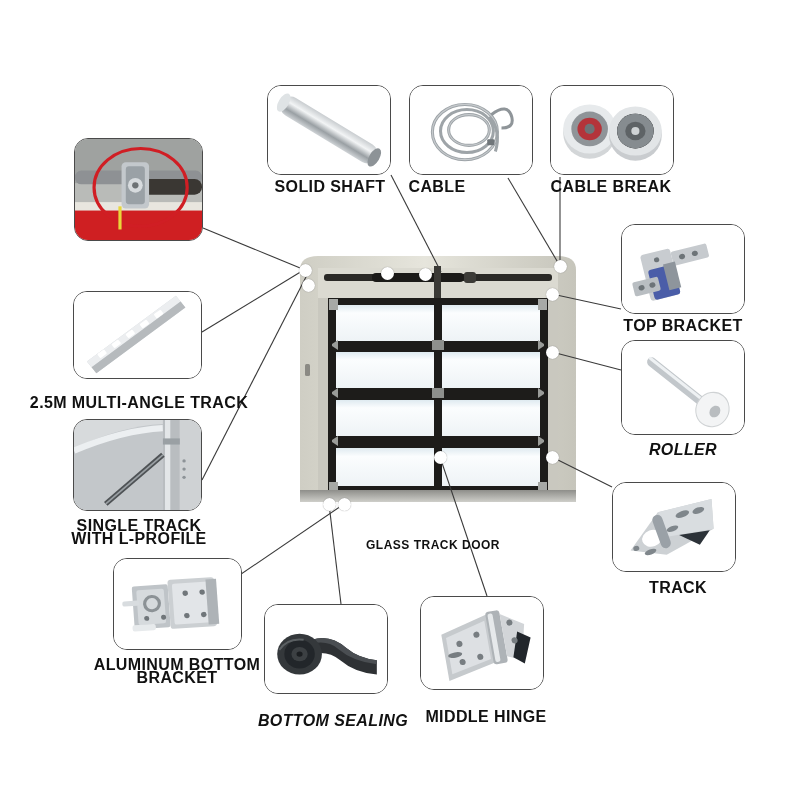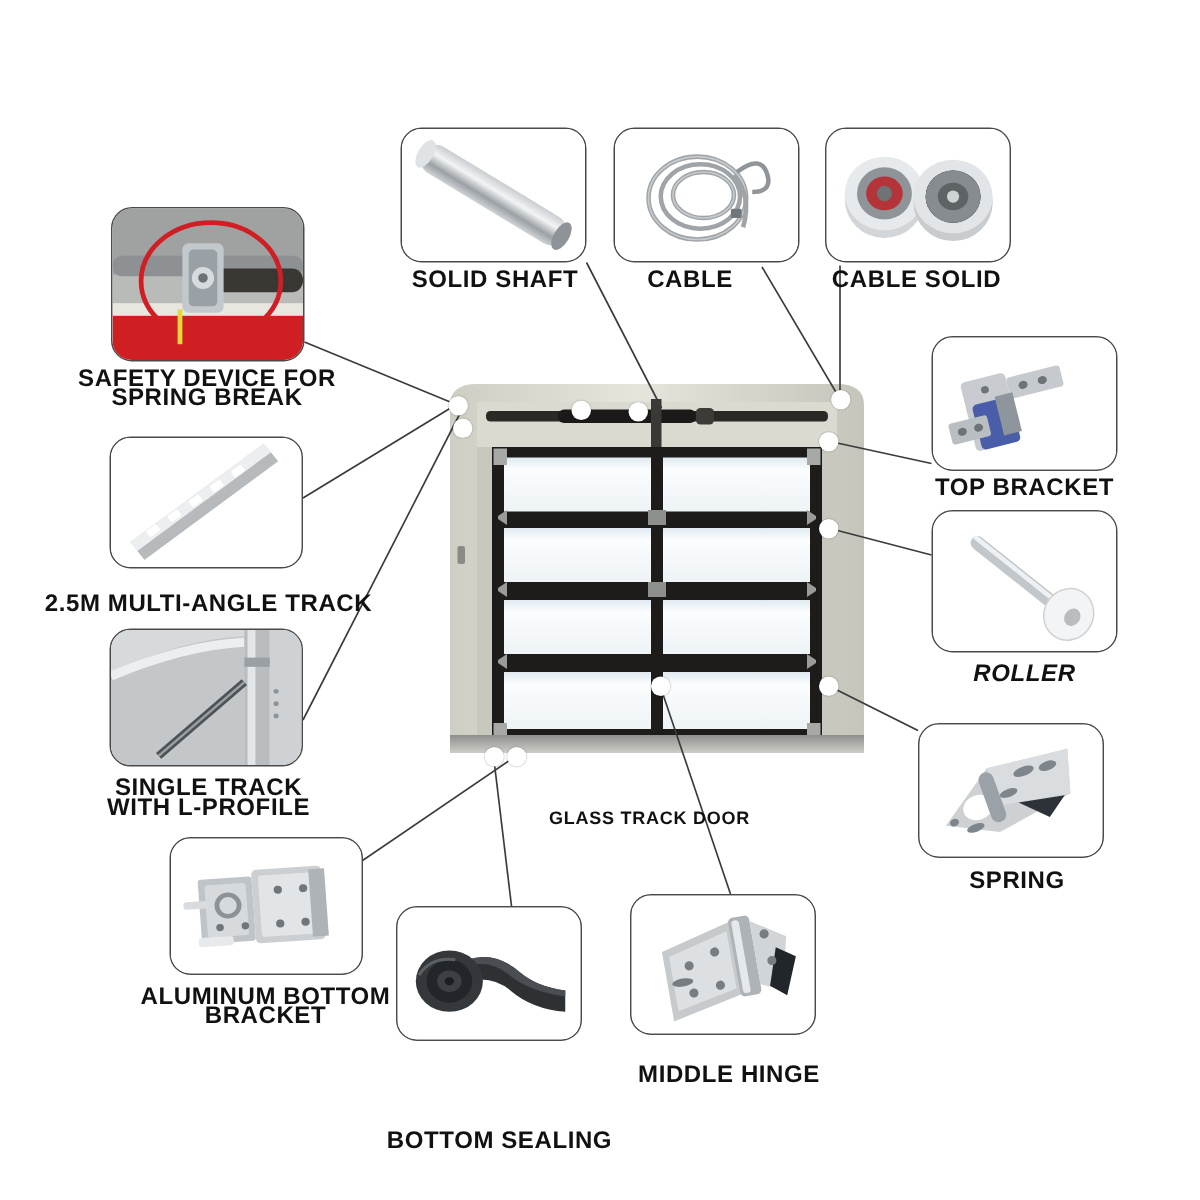--- a/index.html
+++ b/index.html
@@ -184,22 +184,20 @@
     <rect x="0" y="30" width="120" height="13" rx="6" fill="#8e9194"></rect>
     <rect x="52" y="38" width="68" height="15" rx="7" fill="#3a3733"></rect>
     <rect x="44" y="22" width="26" height="44" rx="4" fill="#c3c8cc"></rect>
     <rect x="48" y="26" width="18" height="36" rx="3" fill="#9aa1a6"></rect>
     <circle cx="57" cy="44" r="7" fill="#d7dbde"></circle>
     <circle cx="57" cy="44" r="3" fill="#6d7275"></circle>
     <ellipse cx="62" cy="46" rx="44" ry="37" fill="none" stroke="#d01e24" stroke-width="3"></ellipse>
     <rect x="41" y="64" width="3" height="22" fill="#e8d73a"></rect>
   </svg></div>
       </div>
-      <div class="caption" style="left: 138px; top: 246px; pointer-events: auto;">SAFETY DEVICE FOR
-SPRING BREAK</div>
     </div>
     <div class="callout" style="left: 0px; top: 0px; width: 800px; height: 800px; pointer-events: none;">
       <div class="thumb" style="left: 267px; top: 85px; width: 124px; height: 90px; pointer-events: auto;">
         <div class="art"><svg viewBox="0 0 120 86" xmlns="http://www.w3.org/2000/svg" width="100%" height="100%" preserveAspectRatio="none">
     <defs>
               <linearGradient id="sh" x1="0" y1="0" x2="0" y2="1">
       <stop offset="0%" stop-color="#c9cdd0"></stop>
                 <stop offset="35%" stop-color="#f2f4f5"></stop>
       <stop offset="70%" stop-color="#9aa0a4"></stop>
                 <stop offset="100%" stop-color="#cfd3d6"></stop>
@@ -226,21 +224,21 @@
     </g>
     <g fill="none" stroke="#c6cacd" stroke-width="1.1">
       <ellipse cx="54" cy="45" rx="32" ry="27"></ellipse>
       <ellipse cx="58" cy="43" rx="20" ry="15"></ellipse>
     </g>
     <path d="M80 28 q16 -12 20 2 q3 11 -10 11" fill="none" stroke="#8f9599" stroke-width="3"></path>
     <path d="M78 30 q12 14 6 34" fill="none" stroke="#9ea4a8" stroke-width="3"></path>
     <rect x="76" y="52" width="7" height="6" rx="1" fill="#70767a"></rect>
   </svg></div>
       </div>
-      <div class="caption" style="left: 460px; top: 180px; pointer-events: auto;">CABLE</div>
+      <div class="caption" style="left: 437px; top: 180px; pointer-events: auto;">CABLE</div>
     </div>
     <div class="callout" style="left: 0px; top: 0px; width: 800px; height: 800px; pointer-events: none;">
       <div class="thumb" style="left: 550px; top: 85px; width: 124px; height: 90px; pointer-events: auto;">
         <div class="art"><svg viewBox="0 0 120 86" xmlns="http://www.w3.org/2000/svg" width="100%" height="100%" preserveAspectRatio="none">
     <rect width="120" height="86" fill="#ffffff"></rect>
     <g>
       <ellipse cx="38" cy="46" rx="26" ry="25" fill="#d3d6d8"></ellipse>
       <ellipse cx="38" cy="42" rx="26" ry="24" fill="#e7eaec"></ellipse>
       <ellipse cx="38" cy="42" rx="18" ry="17" fill="#8f9498"></ellipse>
       <ellipse cx="38" cy="42" rx="12" ry="11" fill="#b4343a"></ellipse>
@@ -249,21 +247,21 @@
     <g>
       <ellipse cx="83" cy="48" rx="26" ry="25" fill="#c9cccf"></ellipse>
       <ellipse cx="83" cy="44" rx="26" ry="24" fill="#e2e5e7"></ellipse>
       <ellipse cx="83" cy="44" rx="18" ry="17" fill="#7f8budefined"></ellipse>
       <ellipse cx="83" cy="44" rx="18" ry="17" fill="#868c90"></ellipse>
       <ellipse cx="83" cy="44" rx="10" ry="9" fill="#5e6366"></ellipse>
       <ellipse cx="83" cy="44" rx="4" ry="4" fill="#cfd3d5"></ellipse>
     </g>
   </svg></div>
       </div>
-      <div class="caption" style="left: 611px; top: 180px; pointer-events: auto;">CABLE SOLID</div>
+      <div class="caption" style="left: 611px; top: 180px; pointer-events: auto;">CABLE BREAK</div>
     </div>
     <div class="callout" style="left: 0px; top: 0px; width: 800px; height: 688px; pointer-events: none; border-radius: 12px;">
       <div class="thumb" style="left: 621px; top: 224px; width: 124px; height: 90px; pointer-events: auto;">
         <div class="art"><svg viewBox="0 0 120 86" xmlns="http://www.w3.org/2000/svg" width="100%" height="100%" preserveAspectRatio="none">
     <rect width="120" height="86" fill="#ffffff"></rect>
     <g transform="rotate(-14 60 43)">
       <rect x="22" y="20" width="30" height="46" rx="3" fill="#c8ccd0"></rect>
       <rect x="26" y="36" width="26" height="30" rx="3" fill="#4a5da8"></rect>
       <rect x="8" y="44" width="26" height="14" rx="2" fill="#b9bec2"></rect>
       <rect x="52" y="24" width="36" height="14" rx="2" fill="#c6cace"></rect>
@@ -308,21 +306,21 @@
       <g fill="#7f868b">
         <ellipse cx="18" cy="50" rx="3" ry="2.4"></ellipse>
                 <ellipse cx="72" cy="34" rx="7" ry="3"></ellipse>
         <ellipse cx="88" cy="36" rx="6" ry="3"></ellipse>
                 <ellipse cx="58" cy="44" rx="6" ry="2.6"></ellipse>
         <ellipse cx="30" cy="58" rx="6" ry="2.6"></ellipse>
       </g>
     </g>
   </svg></div>
       </div>
-      <div class="caption" style="left: 678px; top: 581px; pointer-events: auto;">SPRING</div>
+      <div class="caption" style="left: 678px; top: 581px; pointer-events: auto;">TRACK</div>
     </div>
     <div class="callout" style="left: 0px; top: 0px; width: 800px; height: 800px; pointer-events: none; border-radius: 30px;">
       <div class="thumb" style="left: 73px; top: 291px; width: 129px; height: 88px; pointer-events: auto;">
         <div class="art"><svg viewBox="0 0 120 84" xmlns="http://www.w3.org/2000/svg" width="100%" height="100%" preserveAspectRatio="none">
     <rect width="120" height="84" fill="#ffffff"></rect>
     <g transform="rotate(-22 60 42)">
       <polygon points="6,48 108,20 112,34 10,62" fill="#d2d6d9"></polygon>
       <polygon points="6,48 108,20 110,27 8,55" fill="#eceef0"></polygon>
       <polygon points="8,55 110,27 112,34 10,62" fill="#b6babd"></polygon>
       <g fill="#ffffff">
@@ -392,21 +390,21 @@
     <rect width="120" height="86" fill="#ffffff"></rect>
     <path d="M46 34 q18 -6 34 8 q12 10 30 12 l0 14 q-22 -2 -36 -14 q-12 -10 -28 -6 z" fill="#2e3134"></path>
     <path d="M46 34 q18 -6 34 8 q12 10 30 12 l0 4 q-24 -3 -38 -15 q-11 -9 -26 -5 z" fill="#4a4e52"></path>
     <ellipse cx="34" cy="48" rx="22" ry="20" fill="#34383b"></ellipse>
     <ellipse cx="34" cy="48" rx="15" ry="14" fill="#22262a"></ellipse>
     <ellipse cx="34" cy="48" rx="8" ry="7" fill="#3c4043"></ellipse>
     <ellipse cx="34" cy="48" rx="3" ry="2.6" fill="#1b1e21"></ellipse>
     <path d="M14 44 q8 -12 24 -10" fill="none" stroke="#5b6063" stroke-width="2"></path>
   </svg></div>
       </div>
-      <div class="caption" style="left: 333px; top: 754px; pointer-events: auto;">BOTTOM SEALING</div>
+      <div class="caption" style="left: 333px; top: 714px; pointer-events: auto; font-style: italic;">BOTTOM SEALING</div>
     </div>
     <div class="callout" style="left: 0px; top: 0px; width: 800px; height: 800px; pointer-events: none; text-decoration: underline;">
       <div class="thumb" style="left: 420px; top: 596px; width: 124px; height: 94px; pointer-events: auto;">
         <div class="art"><svg viewBox="0 0 120 90" xmlns="http://www.w3.org/2000/svg" width="100%" height="100%" preserveAspectRatio="none">
     <rect width="120" height="90" fill="#ffffff"></rect>
     <g transform="rotate(-10 60 45)">
       <polygon points="22,30 70,18 70,66 22,76" fill="#c6cacd"></polygon>
       <polygon points="26,34 66,24 66,62 26,70" fill="#dde0e3"></polygon>
       <rect x="68" y="16" width="14" height="52" rx="3" fill="#aeb3b7"></rect>
       <rect x="70" y="18" width="5" height="48" rx="2" fill="#e6e9eb"></rect>

